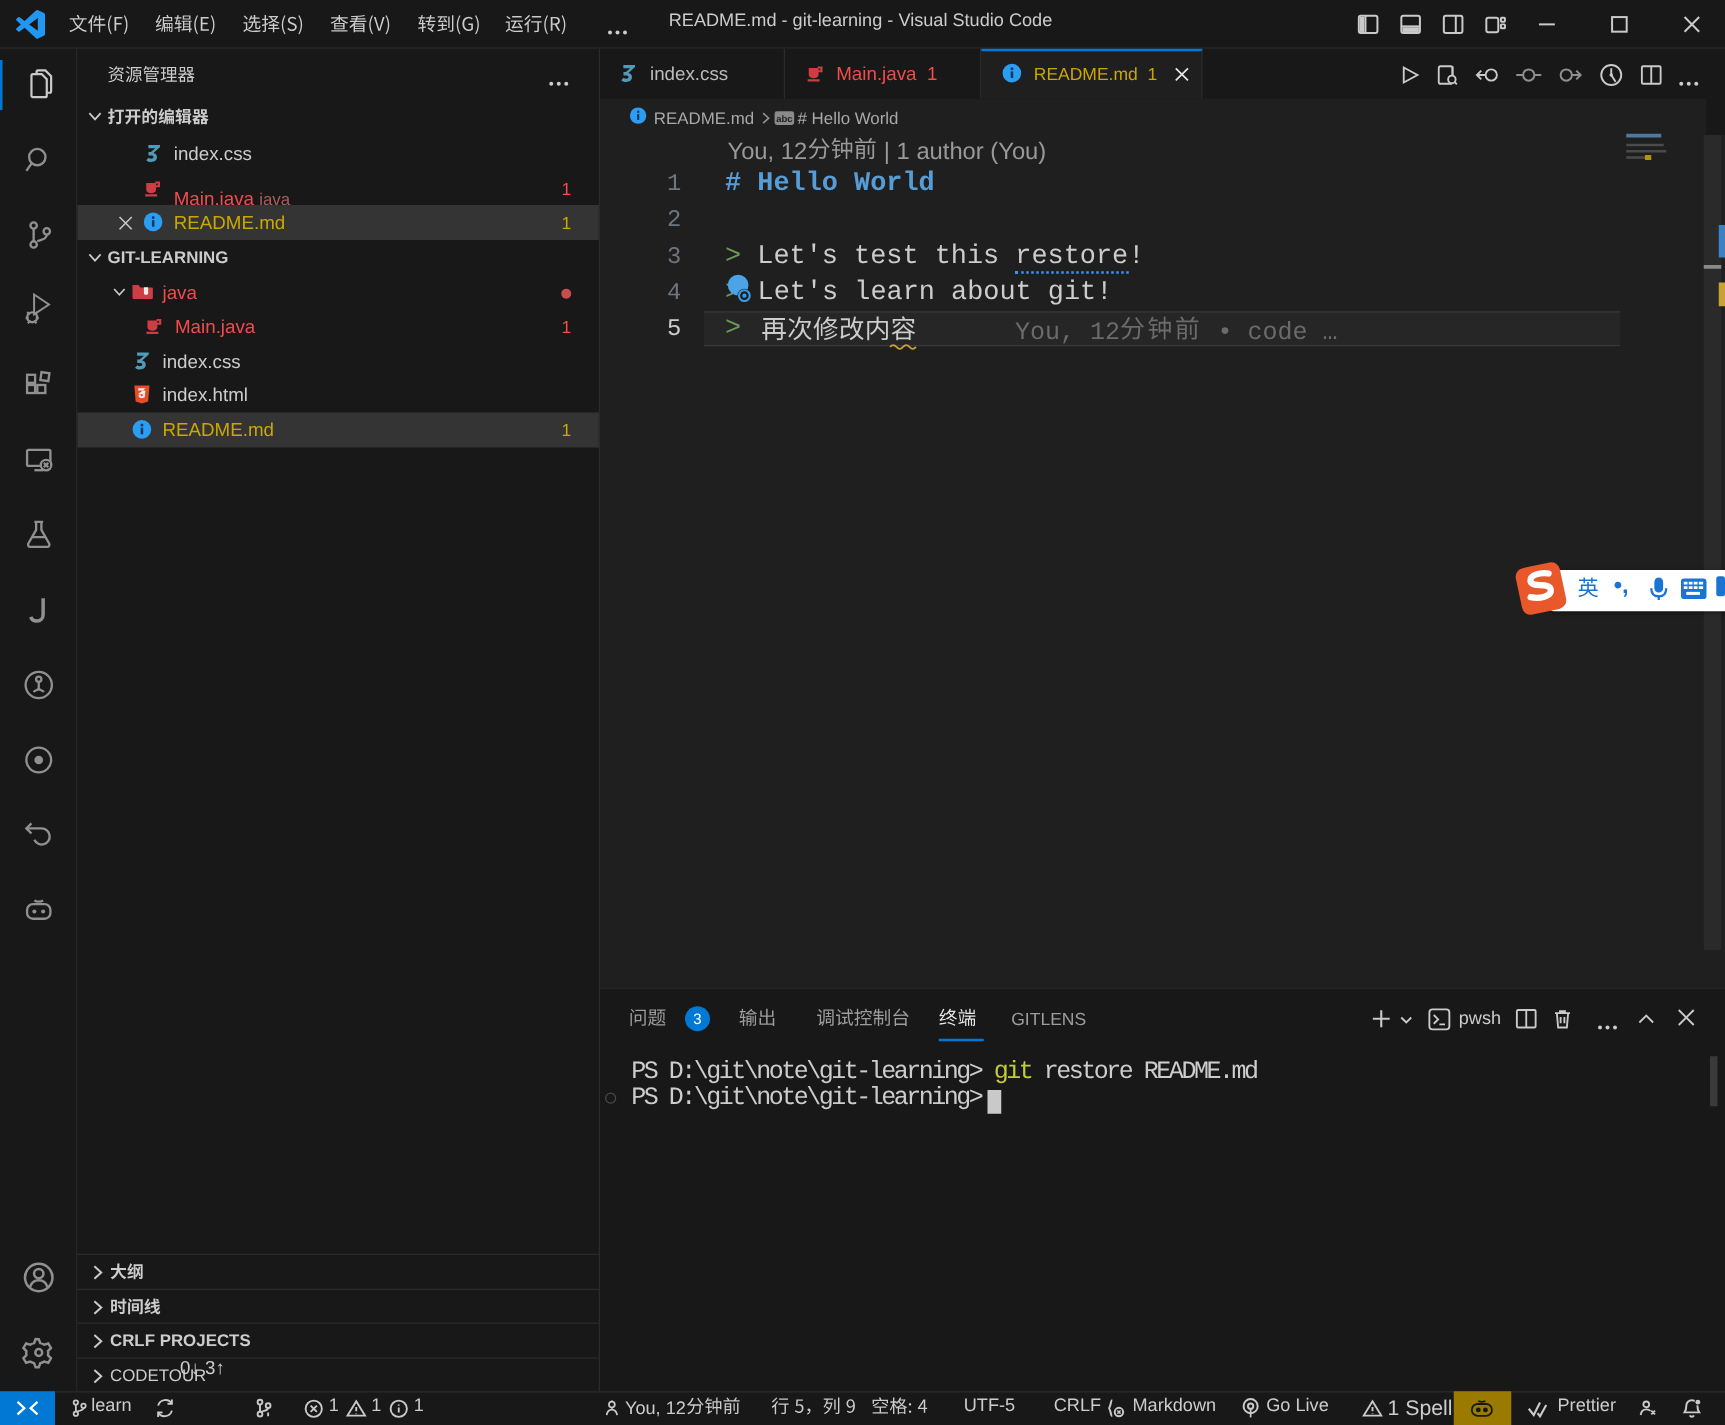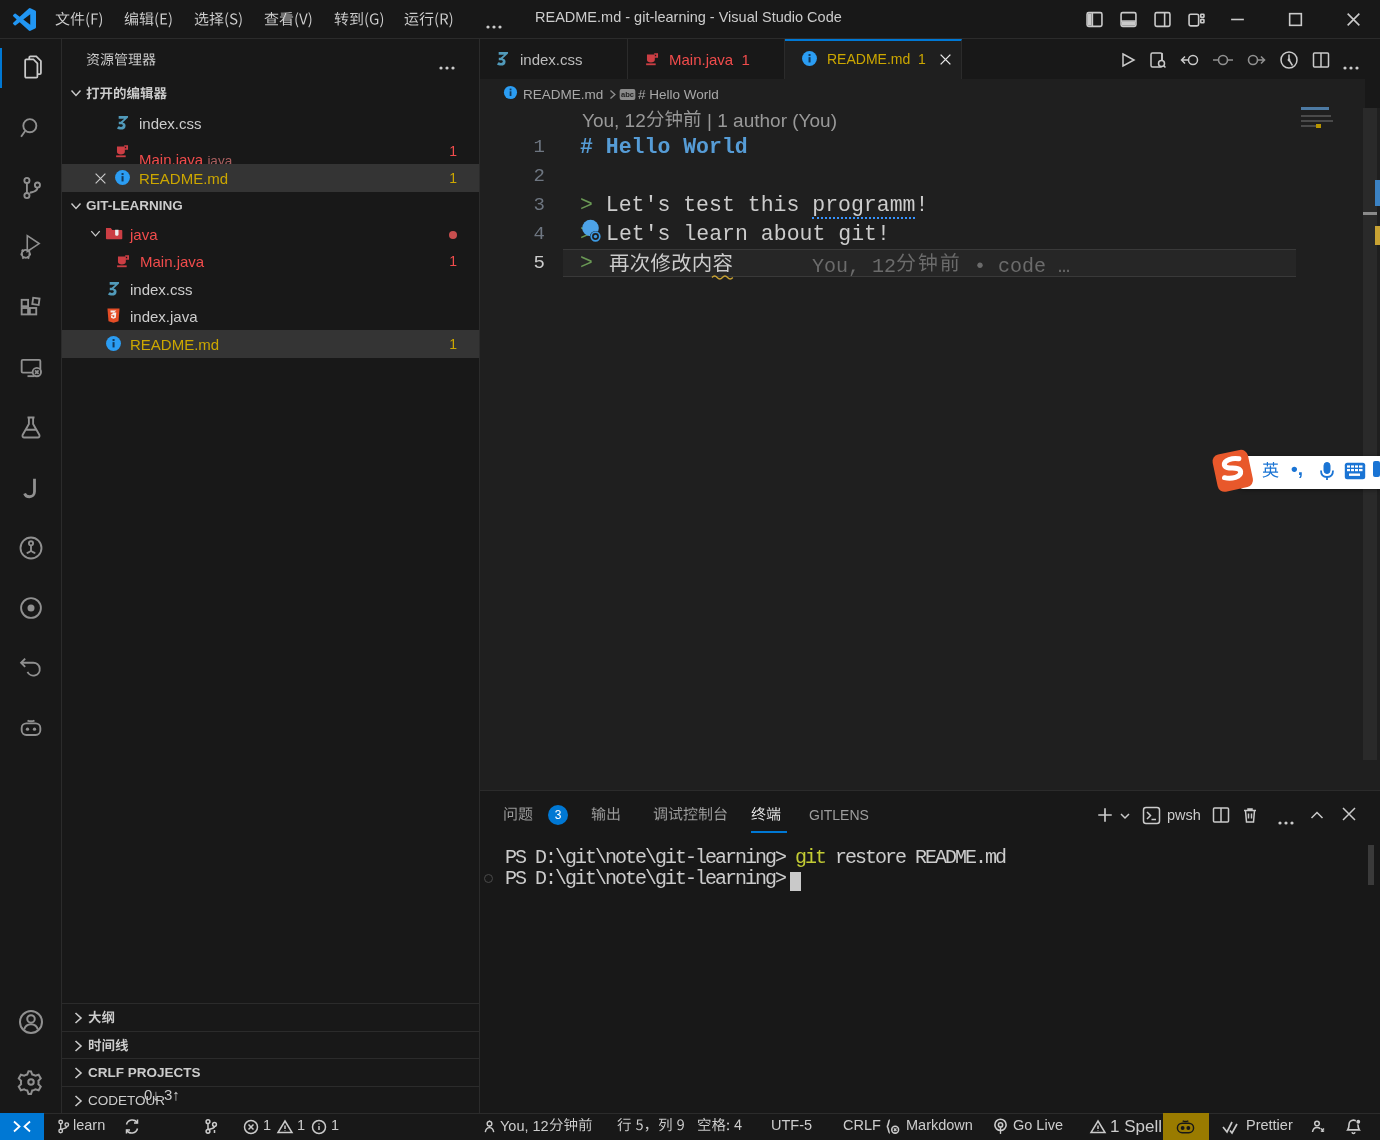--- a/index.html
+++ b/index.html
@@ -211,21 +211,21 @@
 <div class="abs" style="left:43px;top:5px"><svg width="17" height="17" viewBox="0 0 16 16">
         <path fill="#519aba" d="M13.2 1.8H4.4v2.6h5.2L6.3 7.2H4.5v2.5h2.1c1 0 1.7.4 1.7 1.2 0 .9-.8 1.3-1.7 1.3-.8 0-1.5-.3-2-.8L2.8 13.3c.9.9 2.3 1.4 3.8 1.4 2.5 0 4.3-1.3 4.3-3.7 0-1.7-1.2-2.8-2.7-3.1l5-4.6z"></path>
       </svg></div>
 <div class="abs fg" style="left:68px;top:6px;font-size:15px">index.css</div>
 </div>
 <div class="abs" style="left:62px;top:302px;width:417px;height:28px;">
 <div class="abs" style="left:43px;top:5px"><svg width="17" height="17" viewBox="0 0 16 16">
         <path fill="#e44d26" d="M2.3 1.3h11.4l-1 12-4.7 1.6-4.7-1.6z"></path>
         <path fill="#f6f6f6" d="M10.9 3.5H5.1l.15 1.8h5.5l-.45 5.2-2.3.8-2.3-.8-.15-1.9h1.65l.08 1 .72.25.72-.25.12-1.5H4.9" fill-rule="evenodd" opacity="0.95" transform="scale(0.97) translate(0.2,0)"></path>
       </svg></div>
-<div class="abs fg" style="left:68px;top:6px;font-size:15px">index.java</div>
+<div class="abs fg" style="left:68px;top:6px;font-size:15px">index.html</div>
 </div>
 <div class="abs" style="left:62px;top:330px;width:417px;height:28px;background:#343434;">
 <div class="abs" style="left:43px;top:5px"><svg width="17" height="17" viewBox="0 0 16 16">
         <circle cx="8" cy="8" r="7" fill="#2b9df3"></circle>
         <rect x="7.1" y="6.7" width="1.9" height="5" fill="#12395c"></rect>
         <rect x="7.1" y="3.8" width="1.9" height="1.9" fill="#12395c"></rect>
       </svg></div>
 <div class="abs" style="left:68px;top:6px;font-size:15px;color:#cca700">README.md</div>
 <div class="abs" style="right:22px;top:6px;font-size:14px;color:#cca700">1</div>
 </div>
@@ -334,21 +334,21 @@
 <div class="abs" style="left:582px;top:109px;color:#999999"><span style="font-size:19px">You, 12</span><svg width="56" height="21" viewBox="0 -16.7 56 21" style="margin-bottom:-3px">
       <path fill="currentColor" d="M3.5 -8.5H14.1V-7.2H3.5ZM13.6 -8.5H15Q15 -8.5 15 -8.4Q15 -8.3 15 -8.1Q15 -8 15 -7.9Q14.9 -5.7 14.8 -4.3Q14.7 -2.8 14.6 -1.8Q14.4 -0.8 14.3 -0.2Q14.1 0.4 13.8 0.6Q13.5 1 13.2 1.1Q12.9 1.2 12.4 1.3Q11.9 1.3 11.1 1.3Q10.3 1.3 9.5 1.2Q9.4 0.9 9.3 0.5Q9.2 0.1 9 -0.2Q9.9 -0.1 10.7 -0.1Q11.5 -0 11.8 -0Q12.3 -0 12.6 -0.3Q12.8 -0.5 13 -1.4Q13.2 -2.2 13.3 -3.9Q13.5 -5.6 13.6 -8.3ZM6 -15.2 7.5 -14.8Q6.8 -13.2 6 -11.8Q5.1 -10.4 4.1 -9.2Q3.1 -8 2 -7.1Q1.9 -7.3 1.7 -7.5Q1.4 -7.7 1.2 -7.9Q1 -8.1 0.8 -8.2Q1.9 -9 2.9 -10.1Q3.9 -11.2 4.7 -12.5Q5.5 -13.8 6 -15.2ZM12.5 -15.2Q12.9 -14.3 13.5 -13.3Q14.1 -12.3 14.8 -11.4Q15.5 -10.5 16.3 -9.8Q17.1 -9 17.8 -8.4Q17.6 -8.3 17.4 -8.1Q17.2 -7.9 17 -7.7Q16.8 -7.5 16.7 -7.3Q15.9 -7.9 15.2 -8.7Q14.4 -9.6 13.7 -10.6Q13 -11.6 12.3 -12.6Q11.7 -13.7 11.2 -14.7ZM7.1 -8.2H8.6Q8.4 -6.6 8.1 -5.2Q7.8 -3.8 7.1 -2.5Q6.4 -1.2 5.2 -0.2Q4 0.8 2.1 1.5Q2 1.4 1.8 1.1Q1.7 0.9 1.5 0.7Q1.4 0.5 1.2 0.4Q3 -0.2 4.1 -1.2Q5.2 -2.1 5.8 -3.2Q6.5 -4.3 6.7 -5.6Q7 -6.9 7.1 -8.2Z M26.8 -11.6H35.8V-3.5H34.5V-10.3H28.1V-3.4H26.8ZM30.6 -15.5H31.9V1.5H30.6ZM27.5 -5.9H35.2V-4.5H27.5ZM21.8 -15.5 23.1 -15.1Q22.7 -14.1 22.2 -13.1Q21.7 -12.1 21.1 -11.3Q20.5 -10.4 19.9 -9.7Q19.8 -9.9 19.7 -10.1Q19.6 -10.4 19.4 -10.6Q19.3 -10.9 19.2 -11Q20 -11.8 20.7 -13Q21.4 -14.2 21.8 -15.5ZM21.5 -13.4H26.2V-12.1H21.2ZM22 1.4 21.9 0.1 22.4 -0.4 26.1 -2.3Q26.2 -2 26.3 -1.7Q26.3 -1.3 26.4 -1.1Q25.1 -0.4 24.3 0Q23.5 0.5 23 0.7Q22.6 0.9 22.4 1.1Q22.2 1.2 22 1.4ZM20.6 -10.1H25.8V-8.9H20.6ZM19.6 -6.4H26.2V-5.1H19.6ZM22 1.4Q22 1.2 21.8 1Q21.7 0.8 21.6 0.6Q21.4 0.4 21.3 0.3Q21.6 0.1 21.9 -0.3Q22.3 -0.7 22.3 -1.3V-9.7H23.6V-0.3Q23.6 -0.3 23.5 -0.2Q23.3 -0.1 23.1 0.1Q22.8 0.3 22.6 0.5Q22.4 0.8 22.2 1Q22 1.2 22 1.4Z M38 -12.6H54.5V-11.3H38ZM39.9 -6.7H45.1V-5.6H39.9ZM39.9 -3.7H45.1V-2.6H39.9ZM48.2 -9.5H49.5V-1.9H48.2ZM44.6 -9.7H45.9V-0.1Q45.9 0.4 45.8 0.7Q45.6 1 45.2 1.2Q44.9 1.3 44.2 1.4Q43.6 1.4 42.7 1.4Q42.6 1.1 42.5 0.8Q42.4 0.4 42.2 0.2Q42.9 0.2 43.5 0.2Q44.1 0.2 44.2 0.2Q44.4 0.2 44.5 0.1Q44.6 0 44.6 -0.1ZM51.9 -10.1H53.3V-0.2Q53.3 0.4 53.1 0.7Q53 1 52.5 1.2Q52.1 1.3 51.4 1.4Q50.7 1.4 49.6 1.4Q49.5 1.1 49.4 0.7Q49.3 0.4 49.1 0.1Q49.9 0.1 50.6 0.1Q51.3 0.1 51.5 0.1Q51.8 0.1 51.8 0Q51.9 -0.1 51.9 -0.3ZM40.8 -15.1 42.1 -15.6Q42.7 -15 43.2 -14.2Q43.7 -13.5 44 -13L42.6 -12.5Q42.4 -13 41.9 -13.7Q41.4 -14.5 40.8 -15.1ZM50.4 -15.6 51.8 -15.2Q51.3 -14.3 50.7 -13.4Q50.1 -12.5 49.6 -11.9L48.4 -12.3Q48.7 -12.8 49.1 -13.3Q49.5 -13.9 49.8 -14.5Q50.1 -15.1 50.4 -15.6ZM39.1 -9.7H45V-8.5H40.5V1.4H39.1Z"></path>
     </svg><span style="font-size:19px"> | 1 author (You)</span></div>
 <div class="abs mono" style="left:505px;top:133px;width:40px;height:29px;line-height:29px;text-align:right;font-size:19px;color:#6e7681">1</div>
 <div class="abs mono" style="left:505px;top:162px;width:40px;height:29px;line-height:29px;text-align:right;font-size:19px;color:#6e7681">2</div>
 <div class="abs mono" style="left:505px;top:191px;width:40px;height:29px;line-height:29px;text-align:right;font-size:19px;color:#6e7681">3</div>
 <div class="abs mono" style="left:505px;top:220px;width:40px;height:29px;line-height:29px;text-align:right;font-size:19px;color:#6e7681">4</div>
 <div class="abs mono" style="left:505px;top:249px;width:40px;height:29px;line-height:29px;text-align:right;font-size:19px;color:#cccccc">5</div>
 <div class="abs" style="left:563px;top:249px;width:733px;height:28px;background:rgba(255,255,255,0.035);border-top:1px solid rgba(255,255,255,0.09);border-bottom:1px solid rgba(255,255,255,0.09)"></div>
 <div class="abs" style="left:580px;top:133px;font-family:'Liberation Mono',monospace;font-size:21.5px;line-height:29px;font-weight:bold;color:#569cd6"># Hello World</div>
-<div class="abs" style="left:580px;top:191px;font-family:'Liberation Mono',monospace;font-size:21.5px;line-height:29px;color:#6a9955">&gt;<span style="color:#cccccc"> Let's test this <span style="border-bottom:2px dotted #3794ff">programm</span>!</span></div>
+<div class="abs" style="left:580px;top:191px;font-family:'Liberation Mono',monospace;font-size:21.5px;line-height:29px;color:#6a9955">&gt;<span style="color:#cccccc"> Let's test this <span style="border-bottom:2px dotted #3794ff">restore</span>!</span></div>
 <div class="abs" style="left:580px;top:220px;font-family:'Liberation Mono',monospace;font-size:21.5px;line-height:29px;color:#6a9955">&gt;</div>
 <div class="abs" style="left:606px;top:220px;font-family:Liberation Mono, monospace;font-size:21.5px;line-height:29px;color:#cccccc">Let's learn about git!</div>
 <svg class="abs" style="left:578px;top:217px" width="26" height="27" viewBox="0 0 26 27">
     <circle cx="12.5" cy="11" r="8.3" fill="#4da3e8"></circle>
     <circle cx="17.5" cy="19.5" r="5.6" fill="#1f1f1f"></circle>
     <circle cx="17.5" cy="19.5" r="4.3" fill="none" stroke="#3d9ae2" stroke-width="1.7"></circle>
     <circle cx="17.5" cy="19.5" r="1.7" fill="#3d9ae2"></circle>
   </svg>
 <div class="abs" style="left:580px;top:249px;font-family:'Liberation Mono',monospace;font-size:21.5px;line-height:29px;color:#6a9955">&gt;</div>
 <div class="abs" style="left:609px;top:252px;color:#cccccc"><svg width="124" height="24" viewBox="0 -18.4 124 24">

